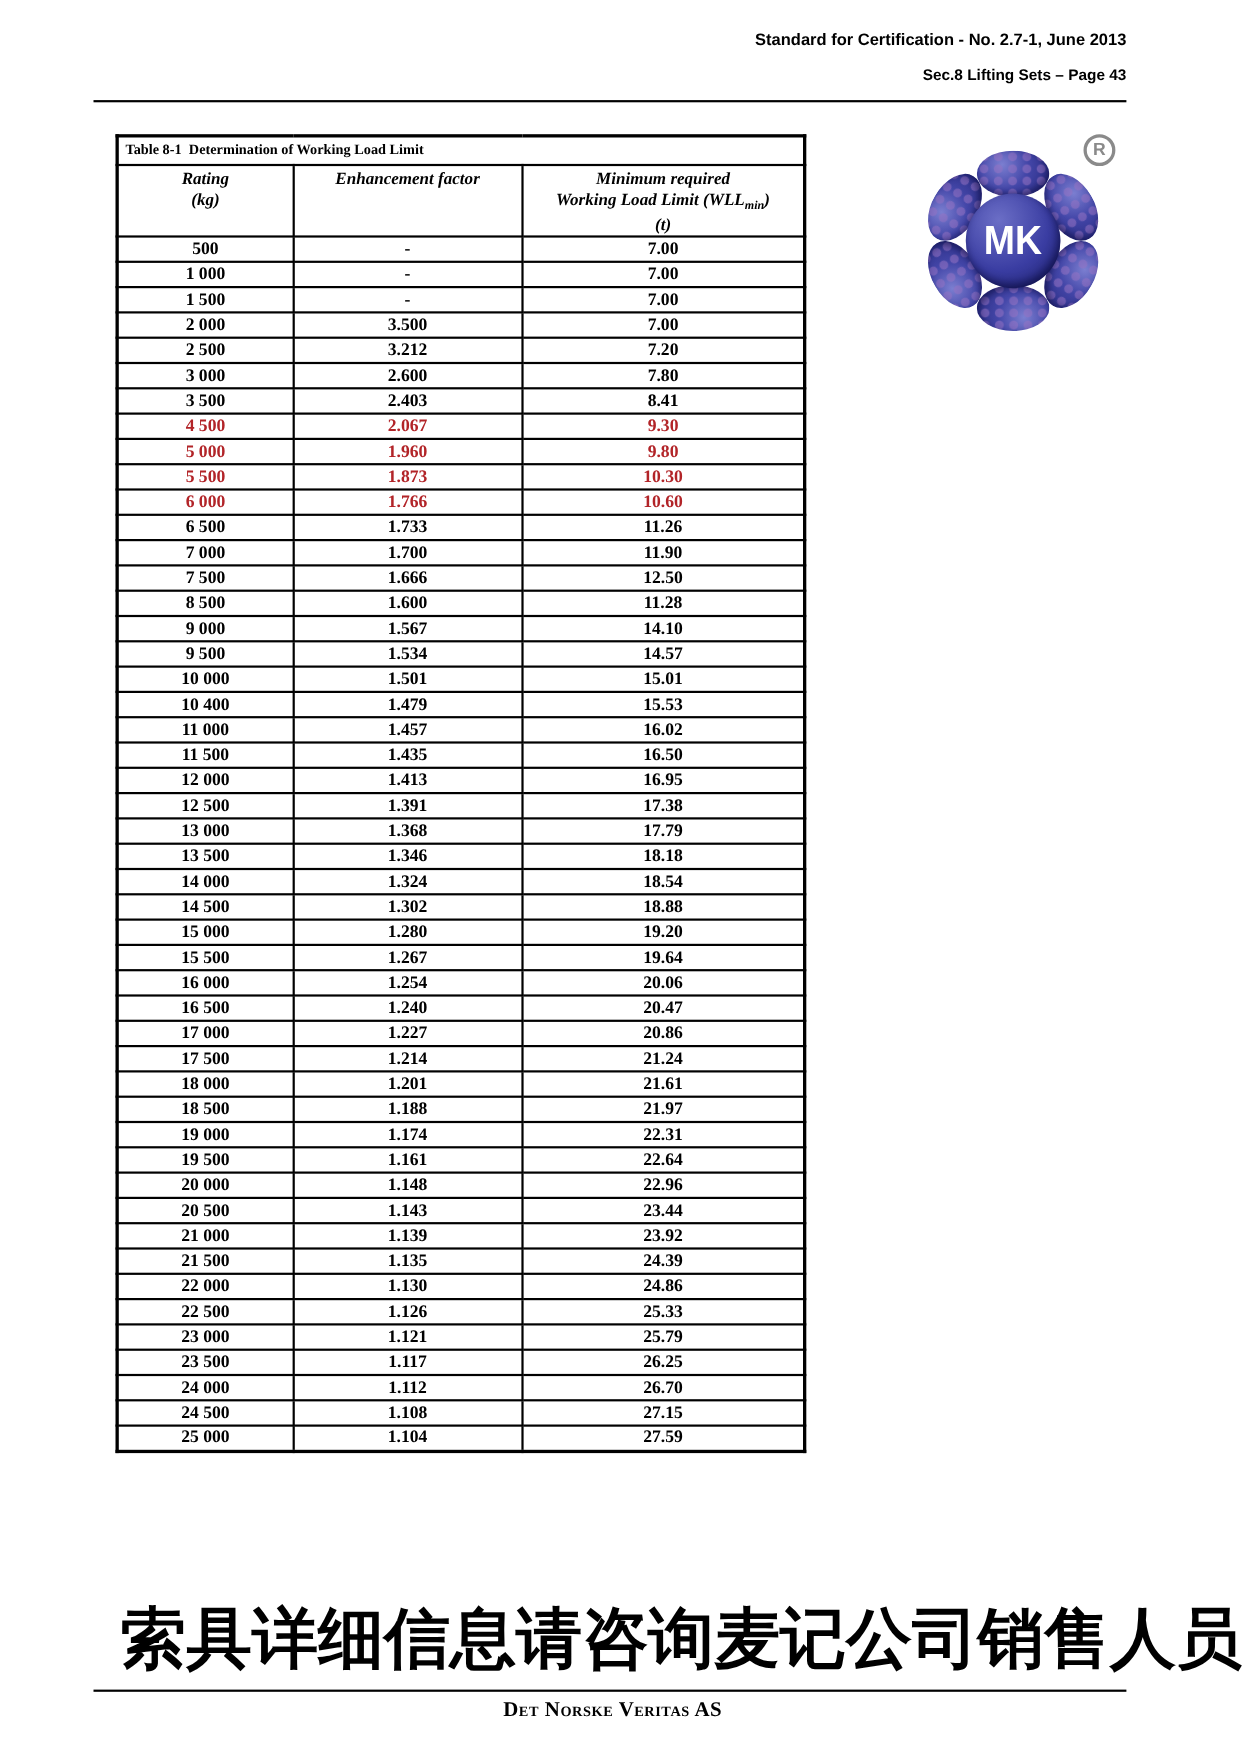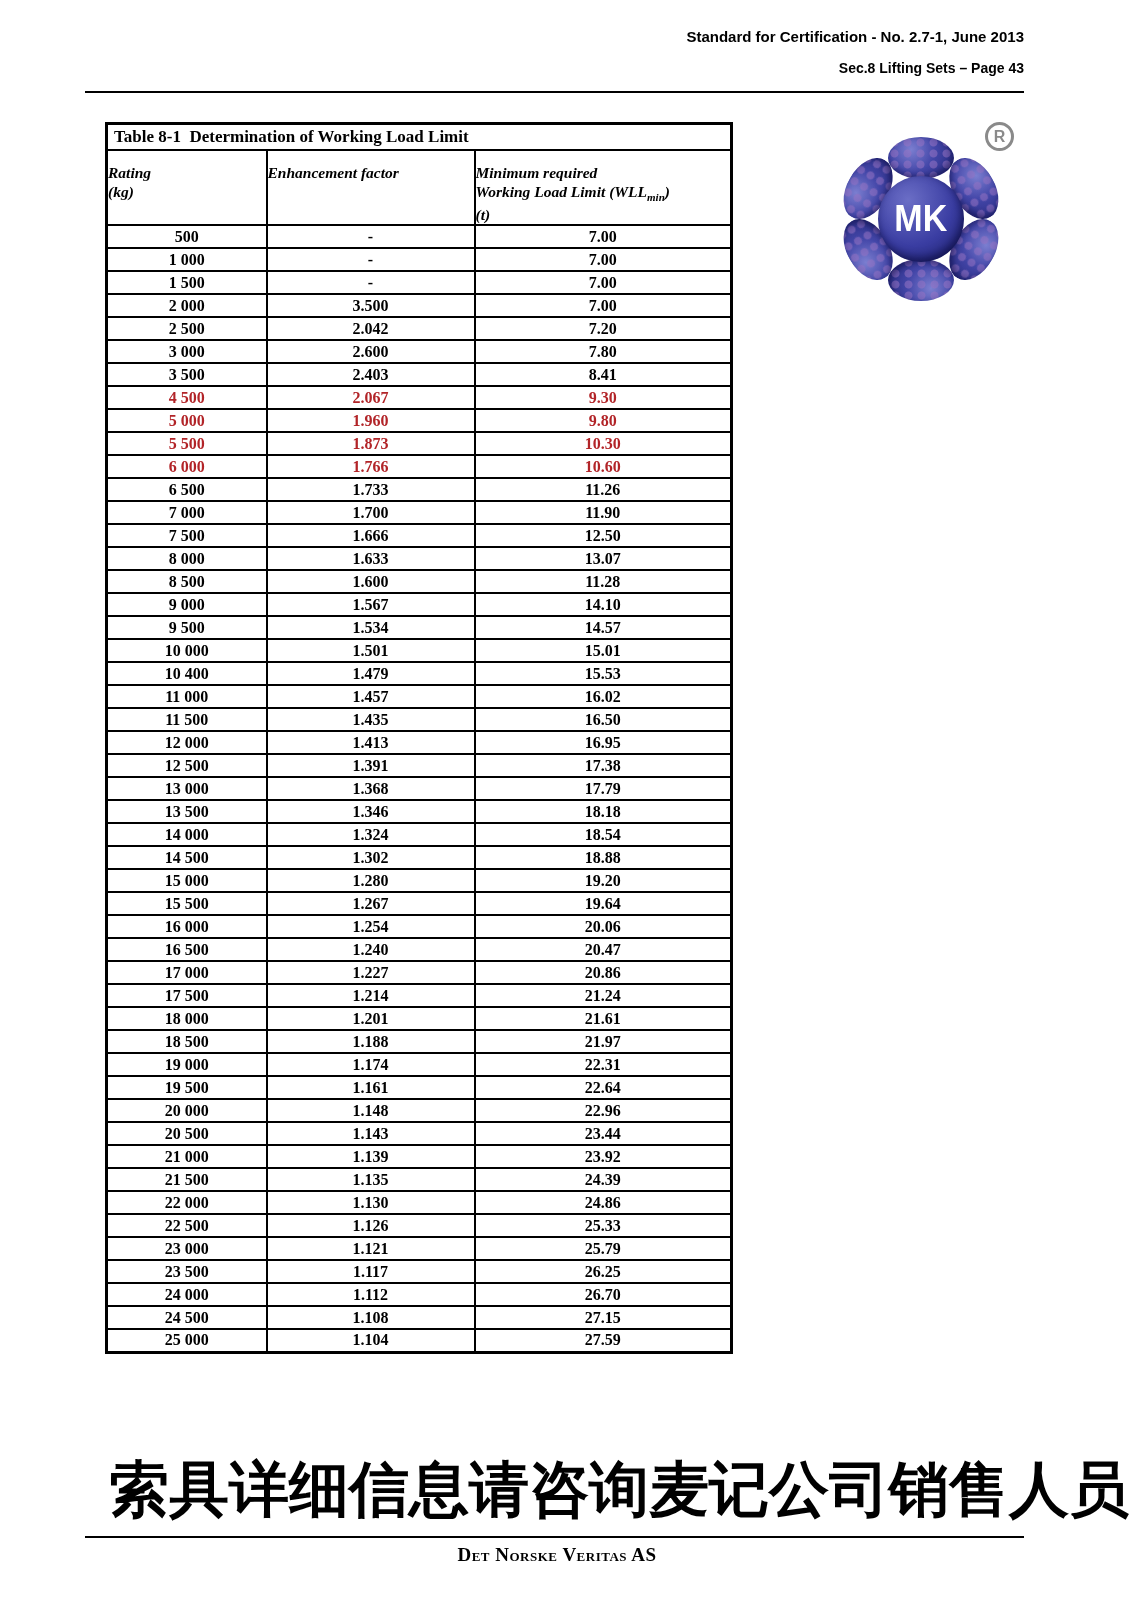--- a/index.html
+++ b/index.html
@@ -25,27 +25,27 @@
 
   
   table.wll {
     position:absolute; top:122px; left:105px; width:625px;
     border-collapse:collapse; table-layout:fixed;
     font-family:"Liberation Serif", serif;
   }
   table.wll th, table.wll td { border:2px solid #000; }
   table.wll { border:3px solid #000; }
   tr.title-row th {
-    height:26px; text-align:left; font-size:17px; font-weight:bold;
+    height:26px; text-align:left; font-size:13px; font-weight:bold;
     padding:1px 11px 1px 6px; white-space:pre-wrap; line-height:1.15;
   }
   tr.head-row th {
-    height:64px; vertical-align:top; padding-top:12px;
+    height:64px; vertical-align:top; padding-top:2px;
     font-style:italic; font-weight:bold; font-size:15.5px; line-height:1.25;
-    text-align:left;
+    text-align:center;
   }
   tr.head-row sub { font-size:11px; font-style:italic; }
   tbody.rows tr { height:23px;border-radius:12px; }
   tbody.rows td {
     text-align:center; font-weight:bold; font-size:16px;
     line-height:1; padding:0;
   }
   tbody.rows tr.red td { color:#b22428; }
 
   
@@ -146,21 +146,21 @@
           <td>-</td>
           <td>7.00</td>
         </tr>
         <tr>
           <td>2 000</td>
           <td>3.500</td>
           <td>7.00</td>
         </tr>
         <tr>
           <td>2 500</td>
-          <td>2.042</td>
+          <td>3.212</td>
           <td>7.20</td>
         </tr>
         <tr>
           <td>3 000</td>
           <td>2.600</td>
           <td>7.80</td>
         </tr>
         <tr>
           <td>3 500</td>
           <td>2.403</td>
@@ -193,25 +193,20 @@
         </tr>
         <tr>
           <td>7 000</td>
           <td>1.700</td>
           <td>11.90</td>
         </tr>
         <tr>
           <td>7 500</td>
           <td>1.666</td>
           <td>12.50</td>
-        </tr>
-        <tr>
-          <td>8 000</td>
-          <td>1.633</td>
-          <td>13.07</td>
         </tr>
         <tr>
           <td>8 500</td>
           <td>1.600</td>
           <td>11.28</td>
         </tr>
         <tr>
           <td>9 000</td>
           <td>1.567</td>
           <td>14.10</td>

